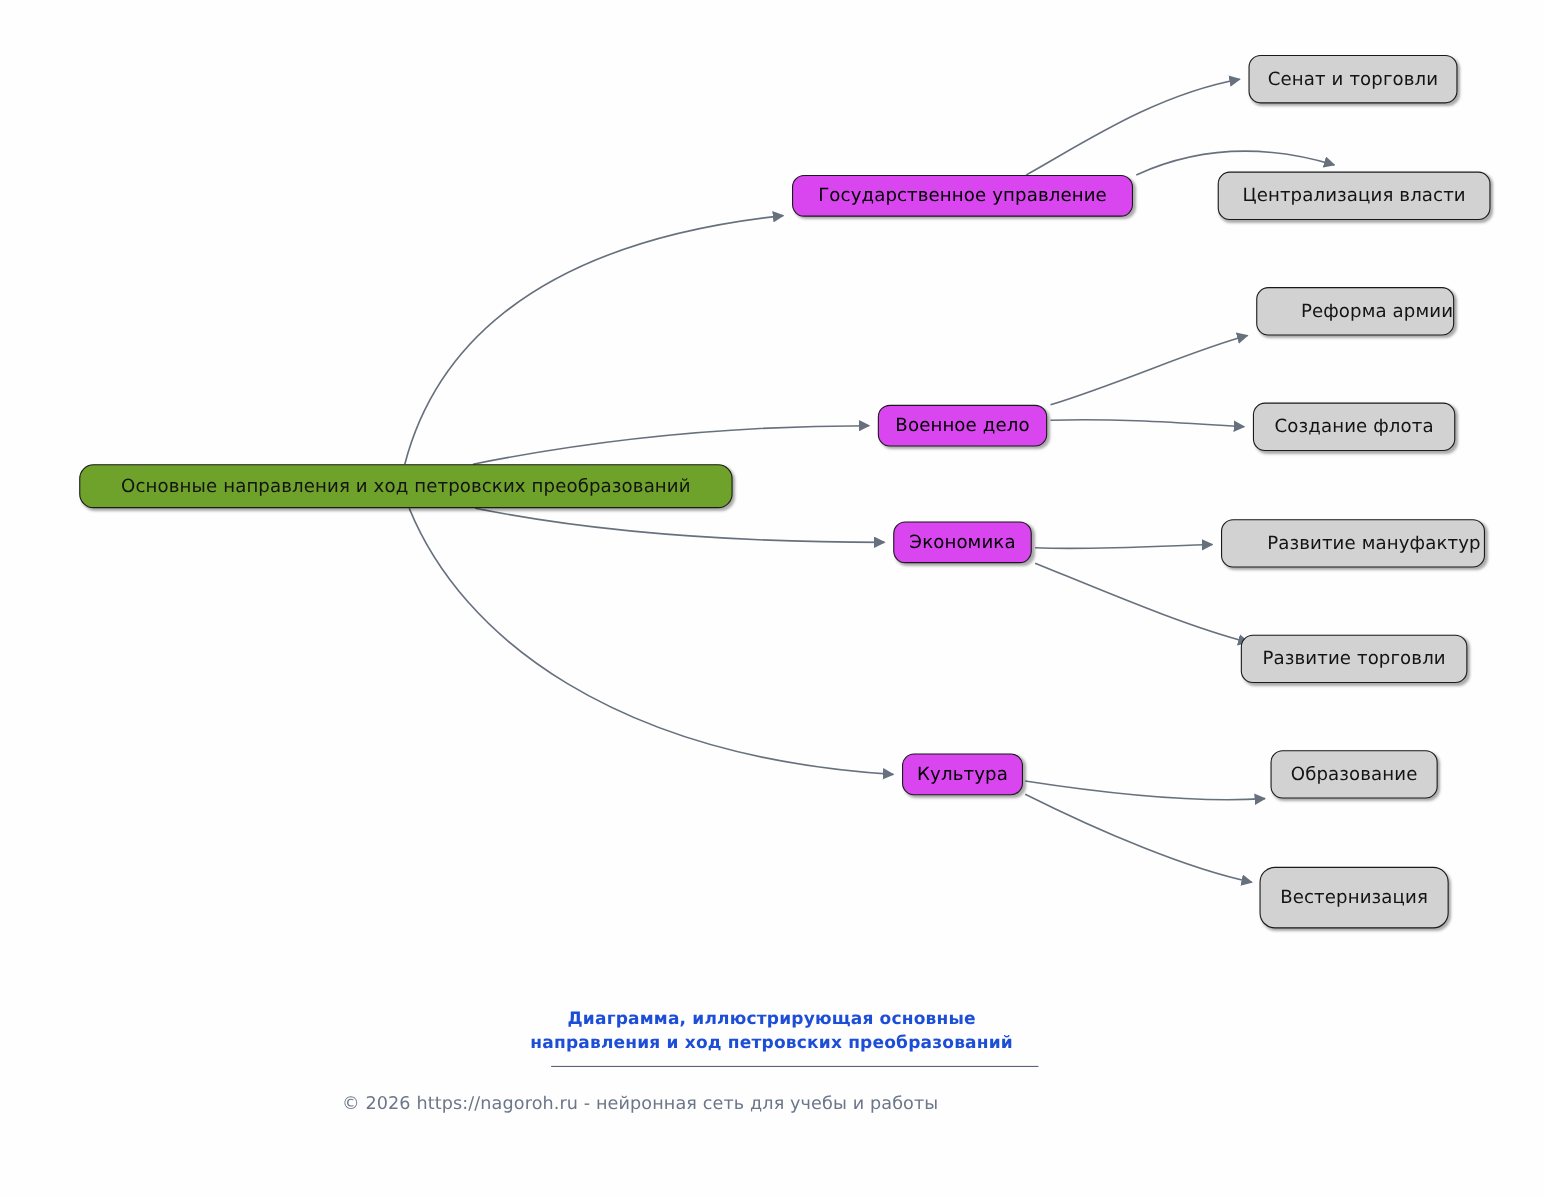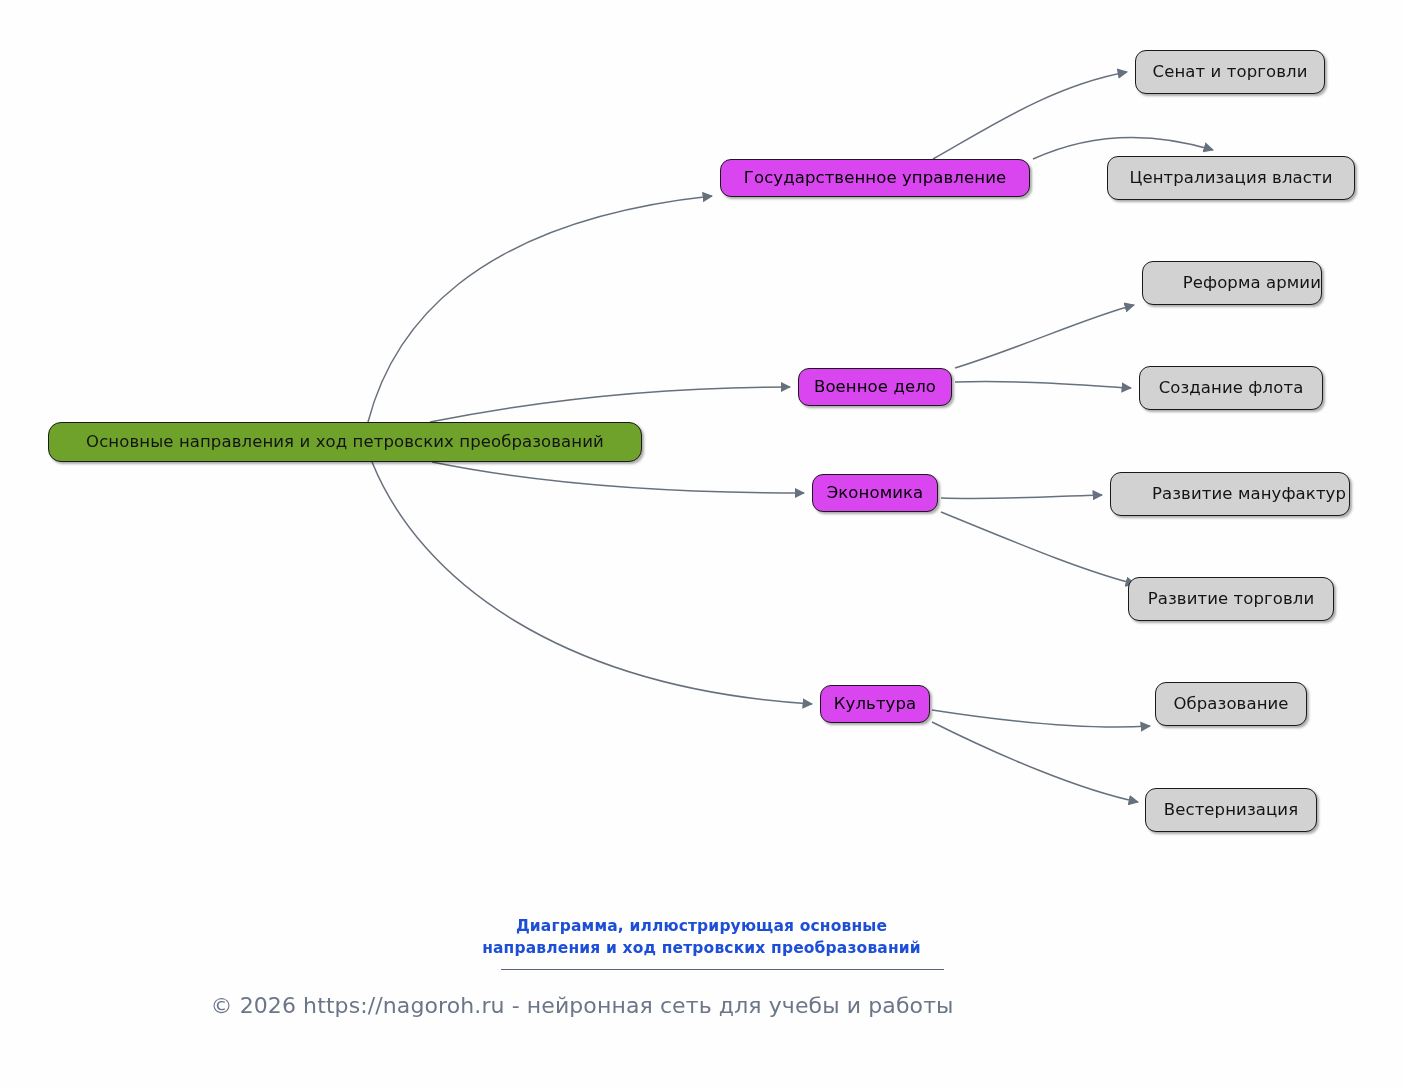--- a/index.html
+++ b/index.html
@@ -37,20 +37,21 @@
     font-size: 16.5px;
     line-height: 1;
     color: #141414;
     white-space: nowrap;
     letter-spacing: 0.1px;
     box-shadow: 2px 2px 2.5px rgba(0,0,0,0.33);
   }
   .node-root {
     background: #6fa22a;
     border-radius: 13px;
+    margin-left: 24px;
   }
   .node-branch {
     background: #d946ef;
     color: #000000;
   }
   .node-leaf {
     background: #d2d2d2;
   }
   #caption {
     position: absolute;
@@ -71,21 +72,21 @@
     width: 443px;
     height: 0;
     border-top: 1.5px solid #5a6478;
   }
   #footer {
     position: absolute;
     left: 0;
     top: 993px;
     width: 1164px;
     text-align: center;
-    font-size: 22px;
+    font-size: 16px;
     color: #6b7688;
     letter-spacing: 0.1px;
   }
 </style>
 </head>
 <body>
 
 <div id="canvas">
 
   <svg id="edges" viewBox="0 0 1403 1089" xmlns="http://www.w3.org/2000/svg">
@@ -146,21 +147,21 @@
   <div class="node node-leaf" style="left:1128px; top:577px; width:206px; height:44px;">
     <span>Развитие торговли</span>
   </div>
 
   <div class="node node-branch" style="left:820px; top:685px; width:110px; height:38px;">
     <span>Культура</span>
   </div>
   <div class="node node-leaf" style="left:1155px; top:682px; width:152px; height:44px;">
     <span>Образование</span>
   </div>
-  <div class="node node-leaf" style="left:1145px; top:788px; width:172px; height:44px;">
+  <div class="node node-leaf" style="left:1145px; top:788px; width:172px; height:56px;border-radius:14px;">
     <span>Вестернизация</span>
   </div>
 
   <div id="caption">
     <div>Диаграмма, иллюстрирующая основные</div>
     <div>направления и ход петровских преобразований</div>
   </div>
   <div id="caption-rule"></div>
 
   <div id="footer">© 2026 https://nagoroh.ru - нейронная сеть для учебы и работы</div>

